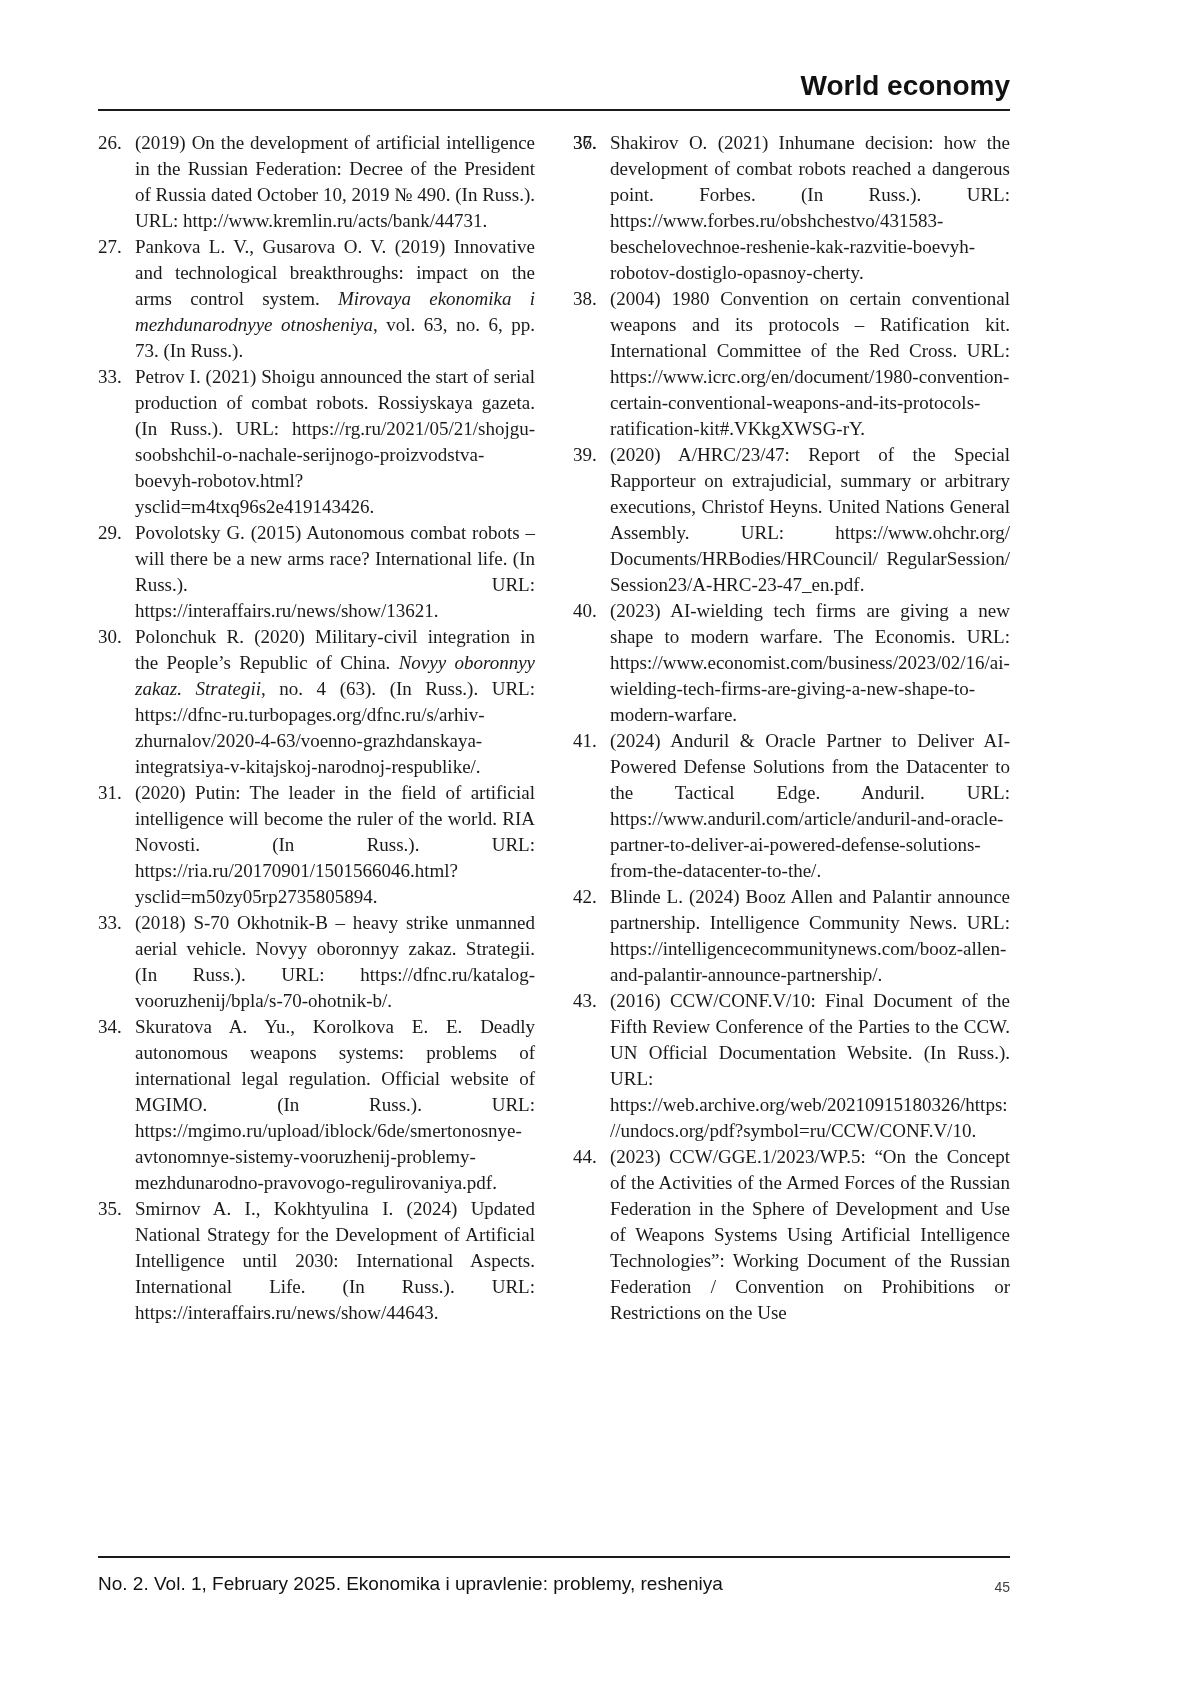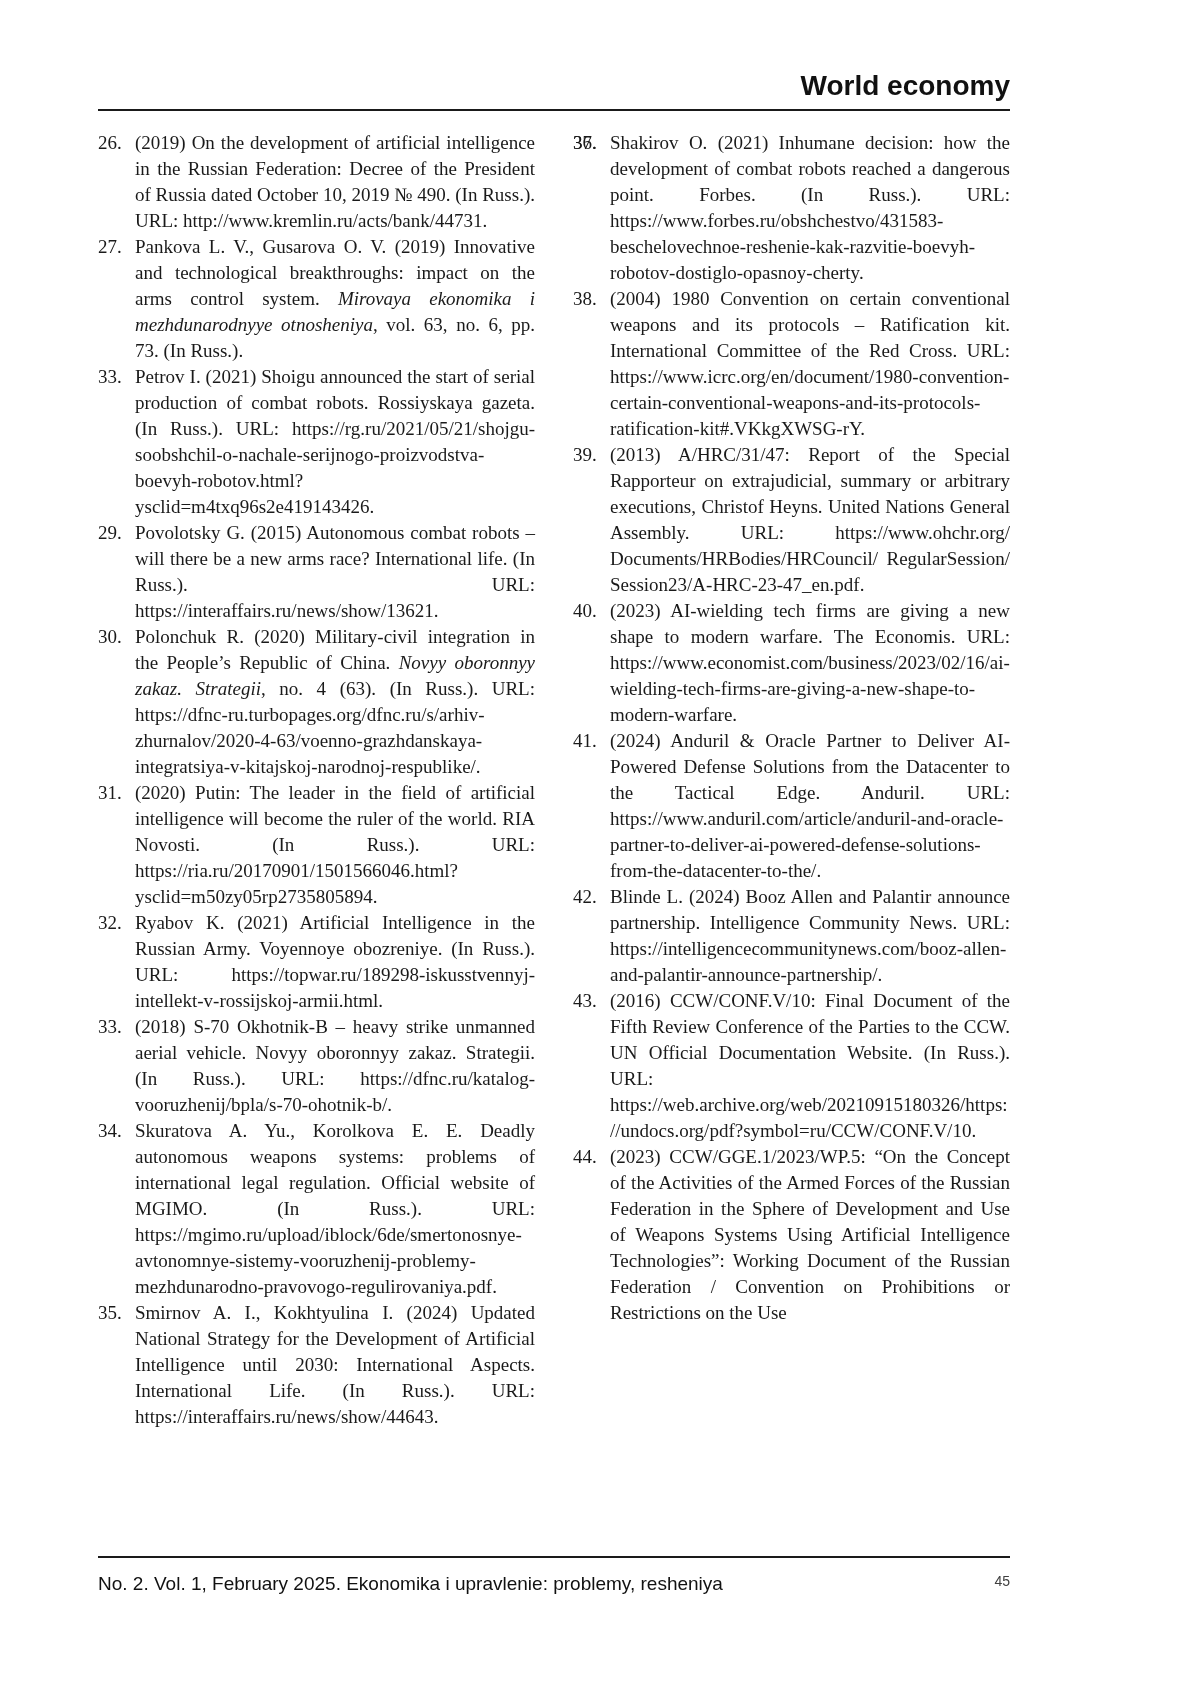--- a/index.html
+++ b/index.html
@@ -53,21 +53,21 @@
   .page-footer {
     position: absolute;
     left: 98px; right: 190px;
     top: 1556px;
   }
   .footer-rule { border-top: 2px solid #1a1a1a; height: 0; }
   .footer-row {
     margin-top: 15px;
     display: flex;
     justify-content: space-between;
-    align-items: flex-start;
+    align-items: flex-end;
     font-family: "Liberation Sans", sans-serif;
   }
   .journal-info { font-size: 19px; color: #111; }
   .page-number { font-size: 14px; color: #404040; }
 </style>
 </head>
 <body>
 
 <div class="page">
 
@@ -77,30 +77,29 @@
   </header>
 
   <main class="references">
     <div class="column" id="col-left">
         <div class="ref"><span class="ref-num">26.</span><span class="ref-text"><span>(2019) On the development of artificial intelligence in the Russian Federation: Decree of the President of Russia dated October 10, 2019 № 490. (In Russ.). URL: http://www.kremlin.ru/acts/bank/44731.</span></span></div>
         <div class="ref"><span class="ref-num">27.</span><span class="ref-text"><span>Pankova L. V., Gusarova O. V. (2019) Innovative and technological breakthroughs: impact on the arms control system. </span><em>Mirovaya ekonomika i mezhdunarodnyye otnosheniya</em><span>, vol. 63, no. 6, pp. 73. (In Russ.).</span></span></div>
         <div class="ref"><span class="ref-num">33.</span><span class="ref-text"><span>Petrov I. (2021) Shoigu announced the start of serial production of combat robots. Rossiyskaya gazeta. (In Russ.). URL: https://rg.ru/2021/05/21/shojgu-soobshchil-o-nachale-serijnogo-proizvodstva-boevyh-robotov.html?ysclid=m4txq96s2e419143426.</span></span></div>
         <div class="ref"><span class="ref-num">29.</span><span class="ref-text"><span>Povolotsky G. (2015) Autonomous combat robots – will there be a new arms race? International life. (In Russ.). URL: https://interaffairs.ru/news/show/13621.</span></span></div>
         <div class="ref"><span class="ref-num">30.</span><span class="ref-text"><span>Polonchuk R. (2020) Military-civil integration in the People’s Republic of China. </span><em>Novyy oboronnyy zakaz. Strategii</em><span>, no. 4 (63). (In Russ.). URL: https://dfnc-ru.turbopages.org/dfnc.ru/s/arhiv-zhurnalov/2020-4-63/voenno-grazhdanskaya-integratsiya-v-kitajskoj-narodnoj-respublike/.</span></span></div>
         <div class="ref"><span class="ref-num">31.</span><span class="ref-text"><span>(2020) Putin: The leader in the field of artificial intelligence will become the ruler of the world. RIA Novosti. (In Russ.). URL: https://ria.ru/20170901/1501566046.html?ysclid=m50zy05rp2735805894.</span></span></div>
-        <div class="ref"><span class="ref-num">32.</span><span class="ref-text"><span>Ryabov K. (2021) Artificial Intelligence in the Russian Army. Voyennoye obozreniye. (In Russ.). URL: https://topwar.ru/189298-iskusstvennyj-intellekt-v-rossijskoj-armii.html.</span></span></div>
         <div class="ref"><span class="ref-num">33.</span><span class="ref-text"><span>(2018) S-70 Okhotnik-B – heavy strike unmanned aerial vehicle. Novyy oboronnyy zakaz. Strategii. (In Russ.). URL: https://dfnc.ru/katalog-vooruzhenij/bpla/s-70-ohotnik-b/.</span></span></div>
         <div class="ref"><span class="ref-num">34.</span><span class="ref-text"><span>Skuratova A. Yu., Korolkova E. E. Deadly autonomous weapons systems: problems of international legal regulation. Official website of MGIMO. (In Russ.). URL: https://mgimo.ru/upload/iblock/6de/smertonosnye-avtonomnye-sistemy-vooruzhenij-problemy-mezhdunarodno-pravovogo-regulirovaniya.pdf.</span></span></div>
         <div class="ref"><span class="ref-num">35.</span><span class="ref-text"><span>Smirnov A. I., Kokhtyulina I. (2024) Updated National Strategy for the Development of Artificial Intelligence until 2030: International Aspects. International Life. (In Russ.). URL: https://interaffairs.ru/news/show/44643.</span></span></div>
       </div>
     <div class="column" id="col-right">
         <div class="ref"><span class="ref-num">36.</span></div>
         <div class="ref"><span class="ref-num">37.</span><span class="ref-text"><span>Shakirov O. (2021) Inhumane decision: how the development of combat robots reached a dangerous point. Forbes. (In Russ.). URL: https://www.forbes.ru/obshchestvo/431583-beschelovechnoe-reshenie-kak-razvitie-boevyh-robotov-dostiglo-opasnoy-cherty.</span></span></div>
         <div class="ref"><span class="ref-num">38.</span><span class="ref-text"><span>(2004) 1980 Convention on certain conventional weapons and its protocols – Ratification kit. International Committee of the Red Cross. URL: https://www.icrc.org/en/document/1980-convention-certain-conventional-weapons-and-its-protocols-ratification-kit#.VKkgXWSG-rY.</span></span></div>
-        <div class="ref"><span class="ref-num">39.</span><span class="ref-text"><span>(2013) A/HRC/31/47: Report of the Special Rapporteur on extrajudicial, summary or arbitrary executions, Christof Heyns. United Nations General Assembly. URL: https://www.ohchr.org/ Documents/HRBodies/HRCouncil/ RegularSession/ Session23/A-HRC-23-47_en.pdf.</span></span></div>
+        <div class="ref"><span class="ref-num">39.</span><span class="ref-text"><span>(2020) A/HRC/23/47: Report of the Special Rapporteur on extrajudicial, summary or arbitrary executions, Christof Heyns. United Nations General Assembly. URL: https://www.ohchr.org/ Documents/HRBodies/HRCouncil/ RegularSession/ Session23/A-HRC-23-47_en.pdf.</span></span></div>
         <div class="ref"><span class="ref-num">40.</span><span class="ref-text"><span>(2023) AI-wielding tech firms are giving a new shape to modern warfare. The Economis. URL: https://www.economist.com/business/2023/02/16/ai-wielding-tech-firms-are-giving-a-new-shape-to-modern-warfare.</span></span></div>
         <div class="ref"><span class="ref-num">41.</span><span class="ref-text"><span>(2024) Anduril &amp; Oracle Partner to Deliver AI-Powered Defense Solutions from the Datacenter to the Tactical Edge. Anduril. URL: https://www.anduril.com/article/anduril-and-oracle-partner-to-deliver-ai-powered-defense-solutions-from-the-datacenter-to-the/.</span></span></div>
         <div class="ref"><span class="ref-num">42.</span><span class="ref-text"><span>Blinde L. (2024) Booz Allen and Palantir announce partnership. Intelligence Community News. URL: https://intelligencecommunitynews.com/booz-allen-and-palantir-announce-partnership/.</span></span></div>
         <div class="ref"><span class="ref-num">43.</span><span class="ref-text"><span>(2016) CCW/CONF.V/10: Final Document of the Fifth Review Conference of the Parties to the CCW. UN Official Documentation Website. (In Russ.). URL: https://web.archive.org/web/20210915180326/https://undocs.org/pdf?symbol=ru/CCW/CONF.V/10.</span></span></div>
         <div class="ref"><span class="ref-num">44.</span><span class="ref-text"><span>(2023) CCW/GGE.1/2023/WP.5: “On the Concept of the Activities of the Armed Forces of the Russian Federation in the Sphere of Development and Use of Weapons Systems Using Artificial Intelligence Technologies”: Working Document of the Russian Federation / Convention on Prohibitions or Restrictions on the Use</span></span></div>
       </div>
   </main>
 
   <footer class="page-footer">
     <div class="footer-rule"></div>

